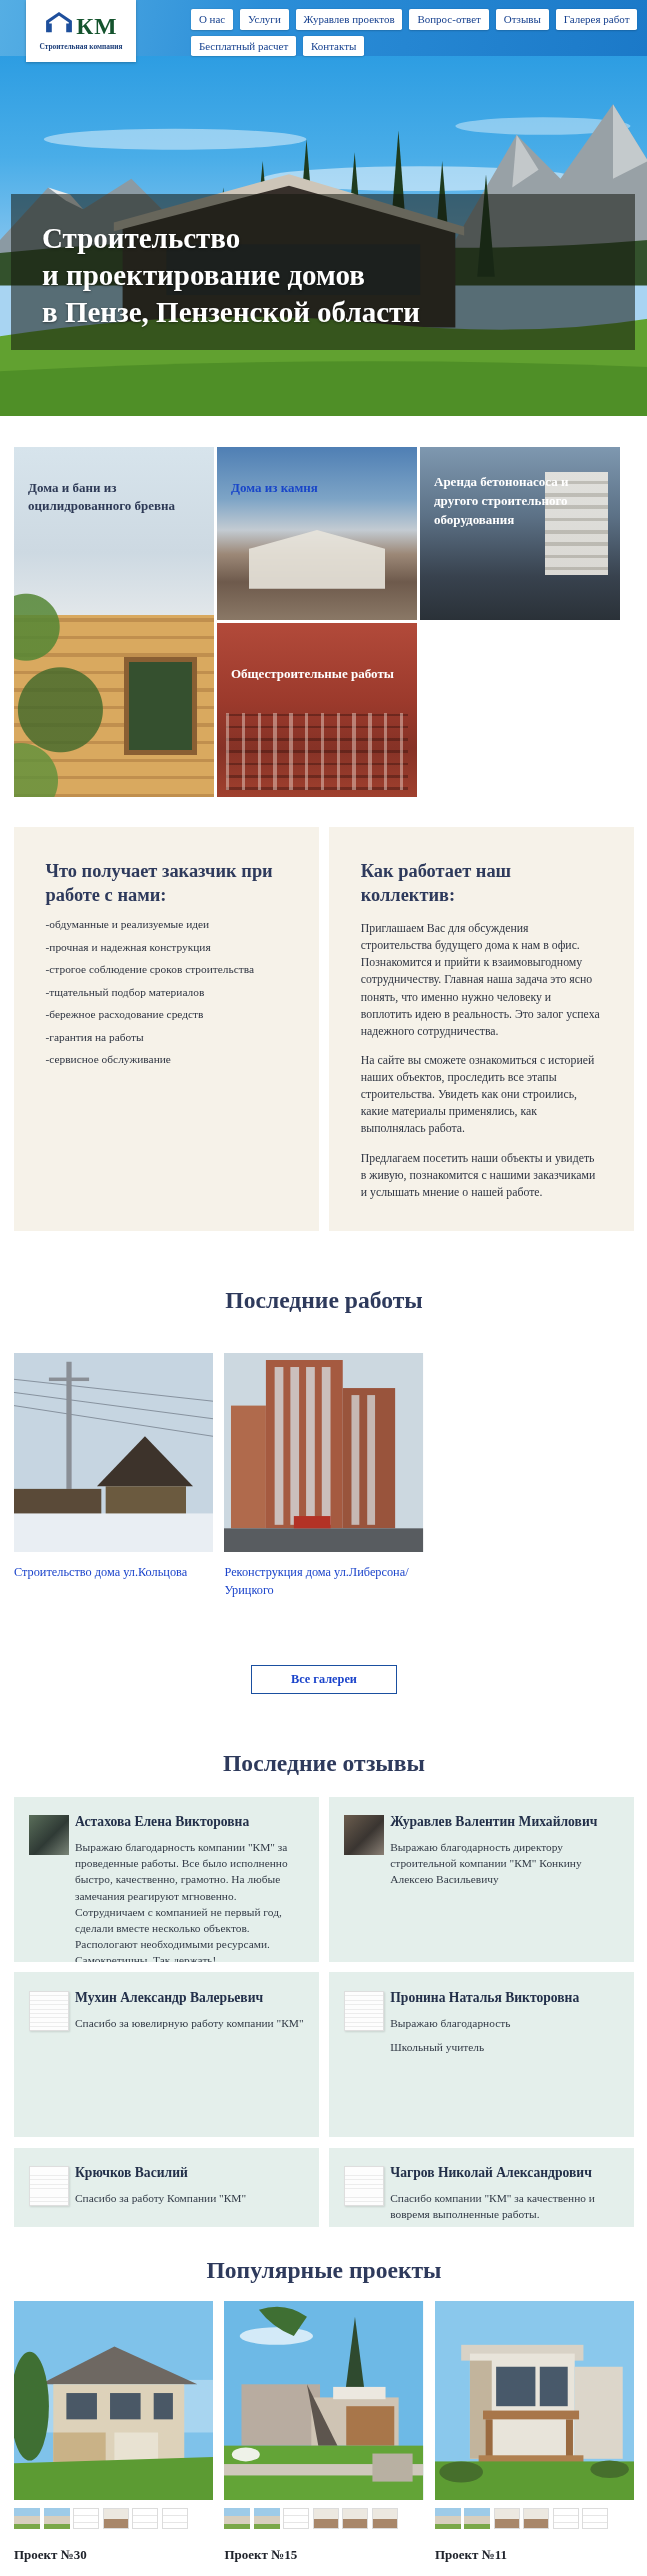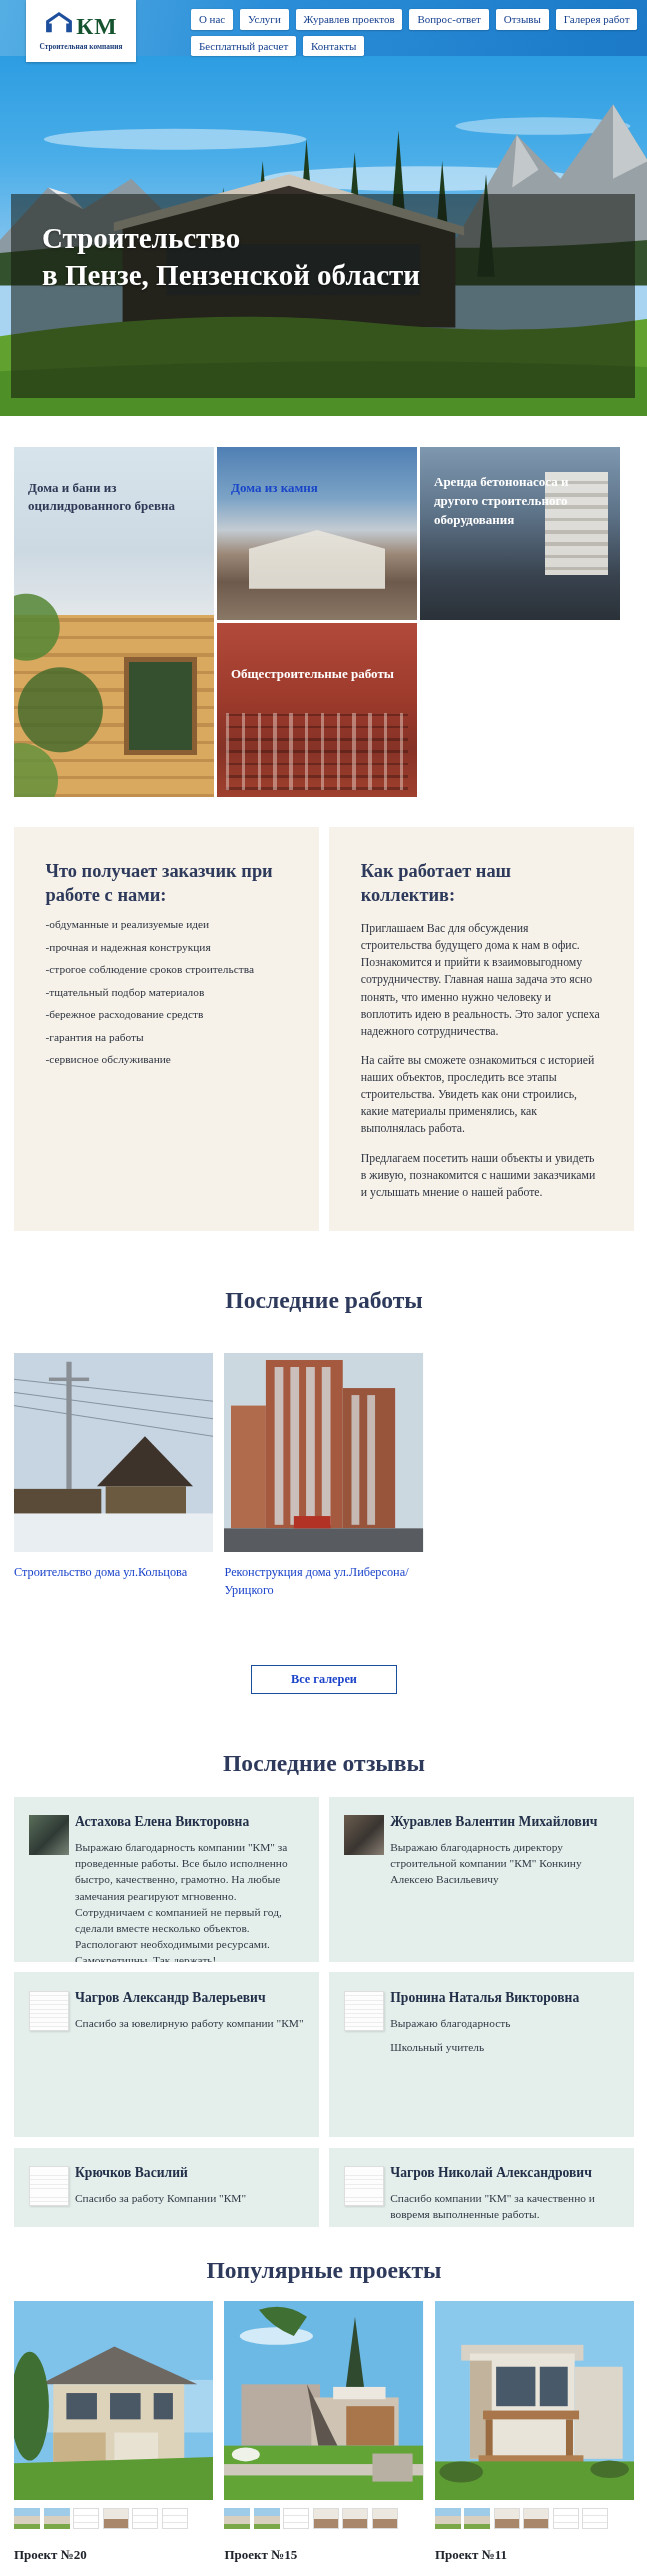--- a/index.html
+++ b/index.html
@@ -18,21 +18,21 @@
   .nav { position:absolute; left:191px; top:8.8px; width:451px; }
   .nav-row { display:flex; gap:7px; margin-bottom:6.1px; }
   .nav-btn { background:#fff; color:#17418f; font-family:"Liberation Serif",serif; font-size:11px;
     padding:4.4px 7.9px; border:none; border-radius:1.8px; white-space:nowrap; cursor:pointer;
     box-shadow:0 0.9px 1.8px rgba(0,0,0,.18); }
 
   
   .hero { position:relative; height:360px; overflow:hidden;
     background:linear-gradient(180deg,#2d9de2 0%,#49ade8 28%,#7fc2ee 52%,#a8d4f2 62%); }
   .hero svg { position:absolute; inset:0; width:100%; height:100%; }
-  .hero-overlay { position:absolute; left:10.5px; right:13px; top:138px; height:204px;
+  .hero-overlay { position:absolute; left:10.5px; right:13px; top:138px; height:156px;
     background:rgba(20,24,14,.55); z-index:3; }
   .hero-title { margin:26px 0 0 31.5px; color:#fff; font-size:29px; font-weight:bold;
     line-height:1.28; text-shadow:0 0.9px 2.6px rgba(0,0,0,.45); }
 
   
   .services { margin:31px 14px 0; display:grid; grid-template-columns:200px 200px 200px;
     grid-template-rows:173px 174px; gap:3px; }
   .svc { position:relative; overflow:hidden; cursor:pointer; }
   .svc-label { position:absolute; left:14px; top:31.5px; width:85%; font-size:13px; font-weight:bold;
     line-height:1.45; z-index:3; }
@@ -165,20 +165,21 @@
     </g>
     <path d="M140 197 L330 145 L520 200 L520 310 L140 310 Z" fill="#37302b"></path>
     <path d="M130 190 L330 135 L530 195 L530 205 L330 148 L130 200 Z" fill="#cdc5b8"></path>
     <rect x="190" y="215" width="290" height="58" fill="#232a33" opacity="0.8"></rect>
     <path d="M0 320 Q230 285 430 305 Q600 322 740 300 L740 411 L0 411 Z" fill="#61a130"></path>
     <path d="M0 360 Q370 340 740 355 L740 411 L0 411 Z" fill="#4f8f27"></path>
   </svg>
   <div class="hero-overlay">
     <div class="hero-title">
       <div>Строительство</div>
+      <div>и проектирование домов</div>
       <div>в Пензе, Пензенской области</div>
     </div>
   </div>
 </div>
 
 <div class="services">
   <div class="svc svc-log">
     <div class="svc-label">Дома и бани из оцилидрованного бревна</div>
   </div>
   <div class="svc svc-stone">
@@ -264,21 +265,21 @@
   <div class="review">
     <div class="avatar av-photo2"></div>
     <div class="review-body">
       <div class="review-name">Журавлев Валентин Михайлович</div>
       <div class="review-text">Выражаю благодарность директору строительной компании "КМ"  Конкину Алексею Васильевичу</div>
     </div>
   </div>
   <div class="review">
     <div class="avatar av-doc"></div>
     <div class="review-body">
-      <div class="review-name">Чагров Александр Валерьевич</div>
+      <div class="review-name">Мухин Александр Валерьевич</div>
       <div class="review-text">Спасибо за ювелирную работу компании "КМ"</div>
     </div>
   </div>
   <div class="review">
     <div class="avatar av-doc"></div>
     <div class="review-body">
       <div class="review-name">Пронина Наталья Викторовна</div>
       <div class="review-text">Выражаю благодарность</div>
       <div class="review-text">Школьный учитель</div>
     </div>
@@ -319,21 +320,21 @@
       </svg>
     </div>
     <div class="thumbs">
       <div class="thumb t-render"></div>
       <div class="thumb t-render"></div>
       <div class="thumb t-sketch"></div>
       <div class="thumb t-elev"></div>
       <div class="thumb t-sketch"></div>
       <div class="thumb t-sketch"></div>
     </div>
-    <div class="proj-title">Проект №20</div>
+    <div class="proj-title">Проект №30</div>
 
   </div>
 
   <div class="proj">
     <div class="proj-img">
       <svg viewBox="0 0 228 227" preserveAspectRatio="none">
         <rect width="228" height="227" fill="#6db9e6"></rect>
         <ellipse cx="60" cy="40" rx="42" ry="10" fill="#ffffff" opacity="0.7"></ellipse>
         <path d="M150 18 L166 142 L134 142 Z" fill="#2f4a2f"></path>
         <path d="M40 10 Q70 0 95 18 L80 40 Q55 30 40 10 Z" fill="#3f6f33"></path>

